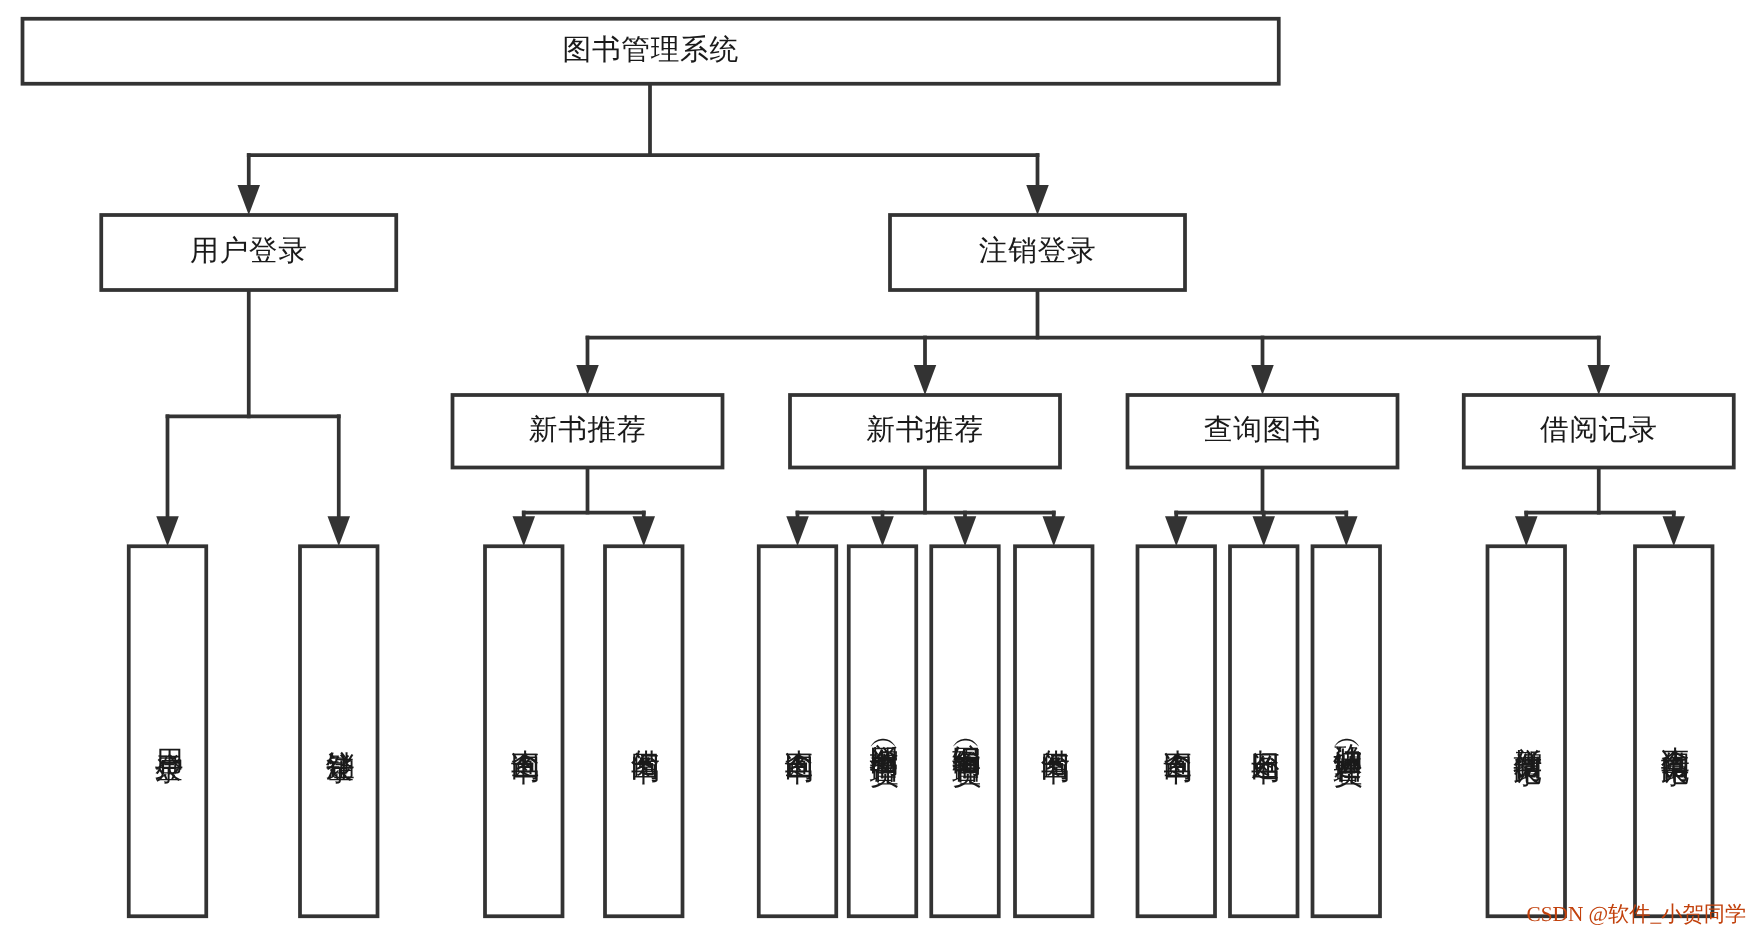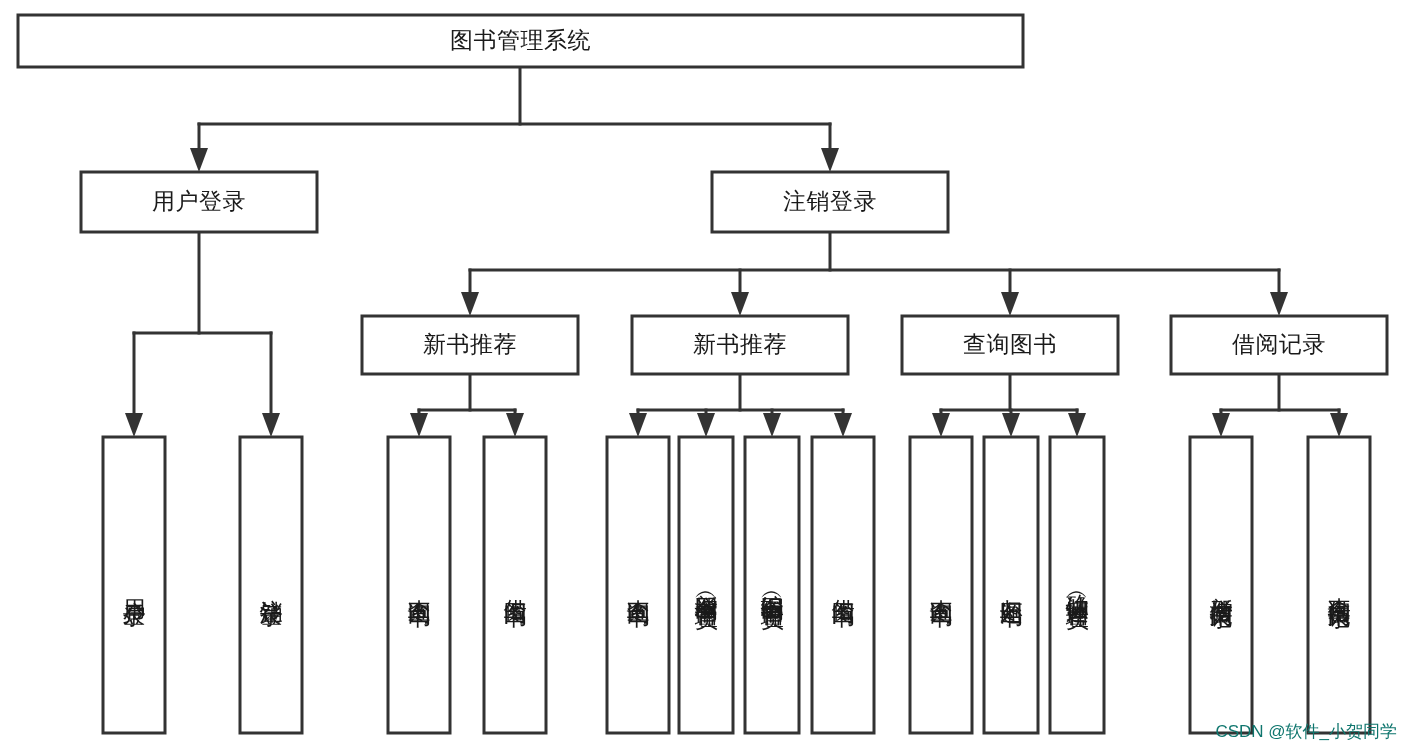--- a/index.html
+++ b/index.html
@@ -65,22 +65,22 @@
     letter-spacing: 2px;
     align-items: center;
     justify-content: center;
     text-align: center;
   }
   #watermark {
     position: absolute;
     right: 8px;
     bottom: 4px;
     font-size: 17px;
-    color: #0f766e;
-    font-family: Liberation Sans, sans-serif;
+    color: #c2410c;
+    font-family: Liberation Serif, serif;
     white-space: nowrap;
     user-select: none;
   }
 </style>
 </head>
 <body>
 
 <div id="diagram-root">
 
   <svg id="tree-svg" viewBox="0 0 1405 747" xmlns="http://www.w3.org/2000/svg">

